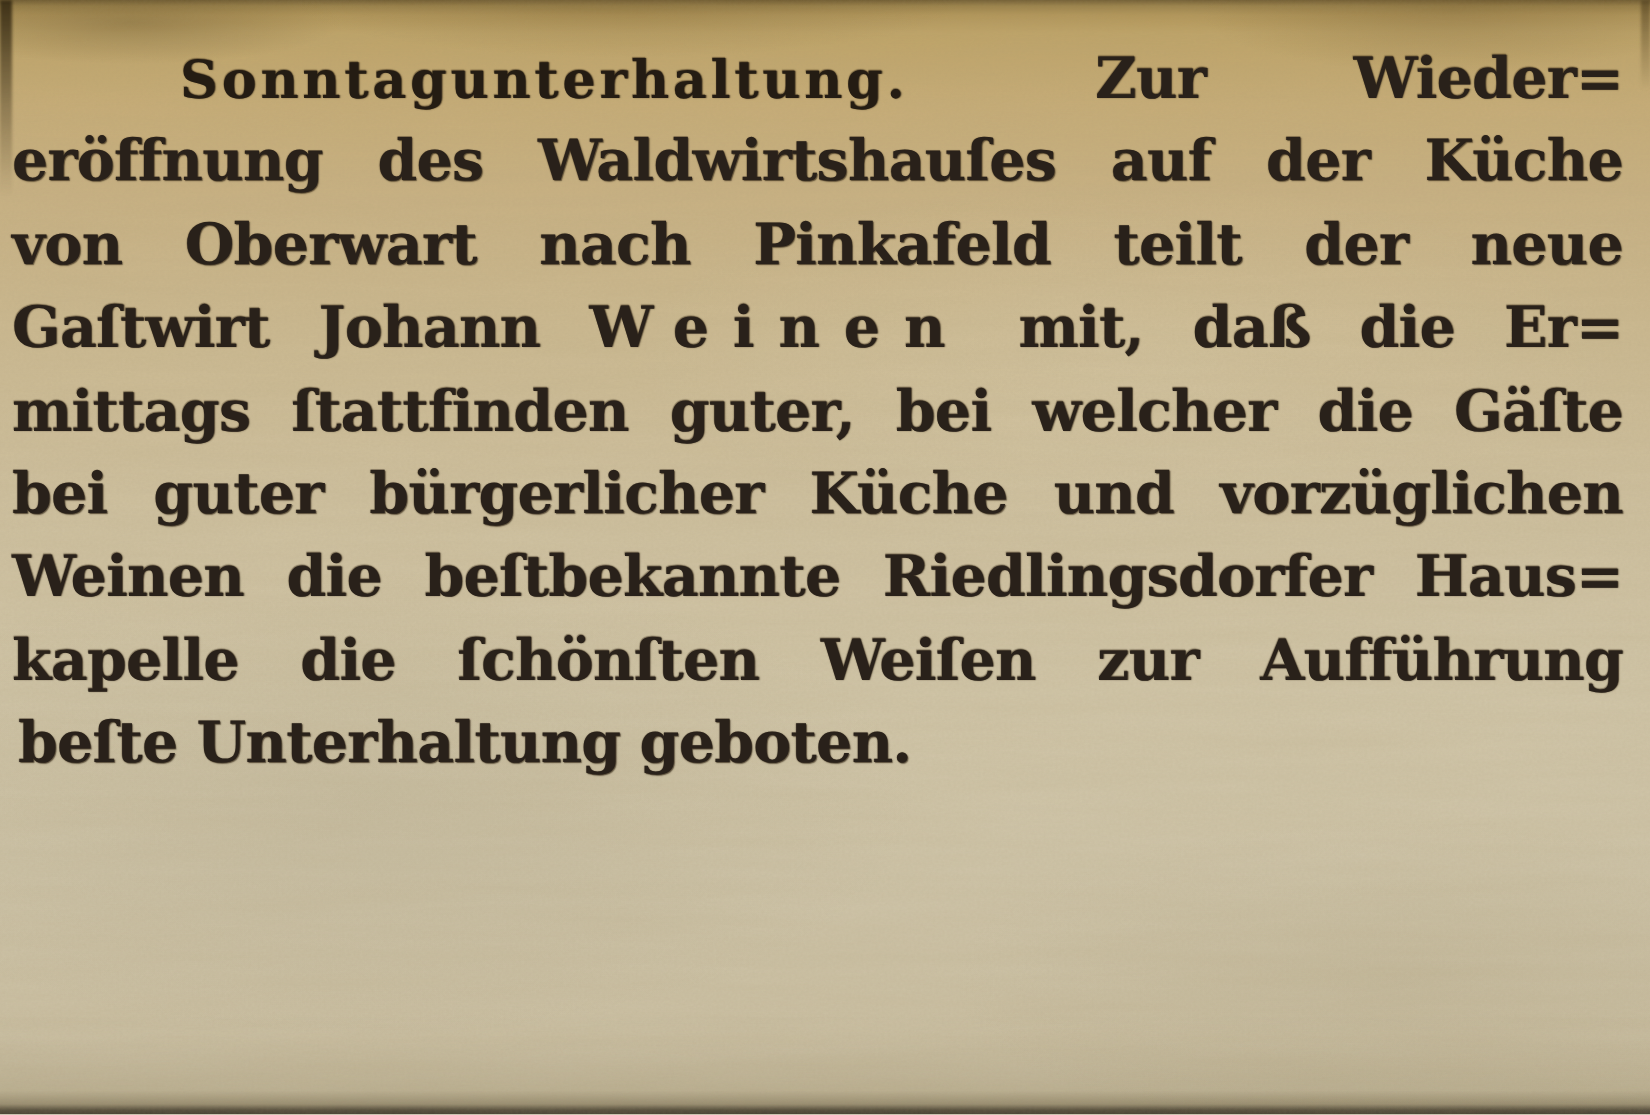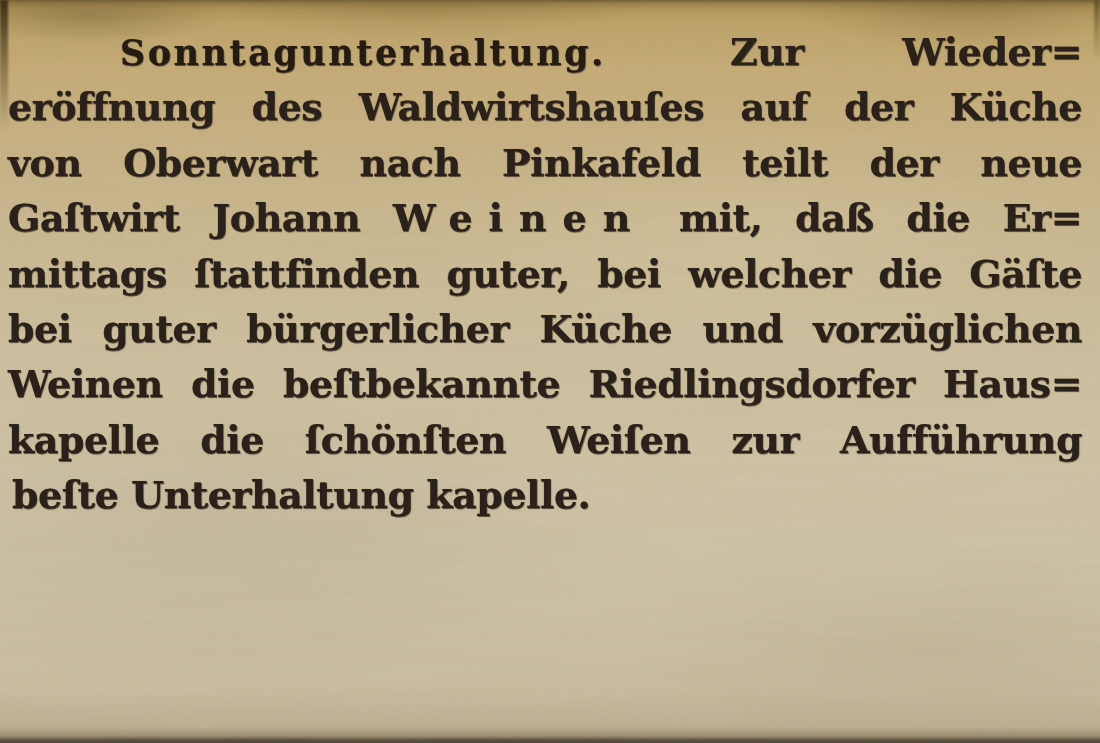--- a/index.html
+++ b/index.html
@@ -112,16 +112,16 @@
     <div class="line">
       <span>Gaſtwirt Johann</span>
       <span class="sperr">Weinen</span>
       <span>mit, daß die Er=</span>
     </div>
 
     <div class="line">mittags ſtattfinden guter, bei welcher die Gäſte</div>
     <div class="line">bei guter bürgerlicher Küche und vorzüglichen</div>
     <div class="line">Weinen die beſtbekannte Riedlingsdorfer Haus=</div>
     <div class="line">kapelle die ſchönſten Weiſen zur Aufführung</div>
-    <div class="line last">beſte Unterhaltung kapelle.</div>
+    <div class="line last">beſte Unterhaltung geboten.</div>
 
   </div>
 </div>
 
 </body></html>

